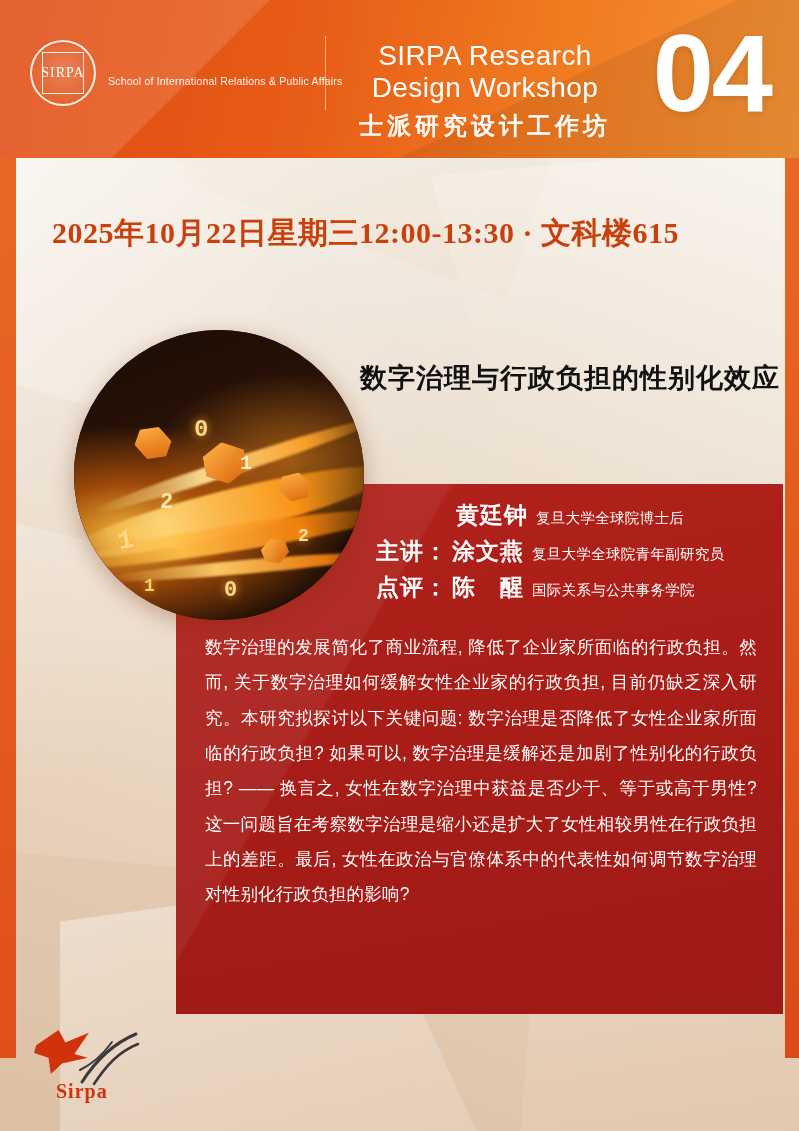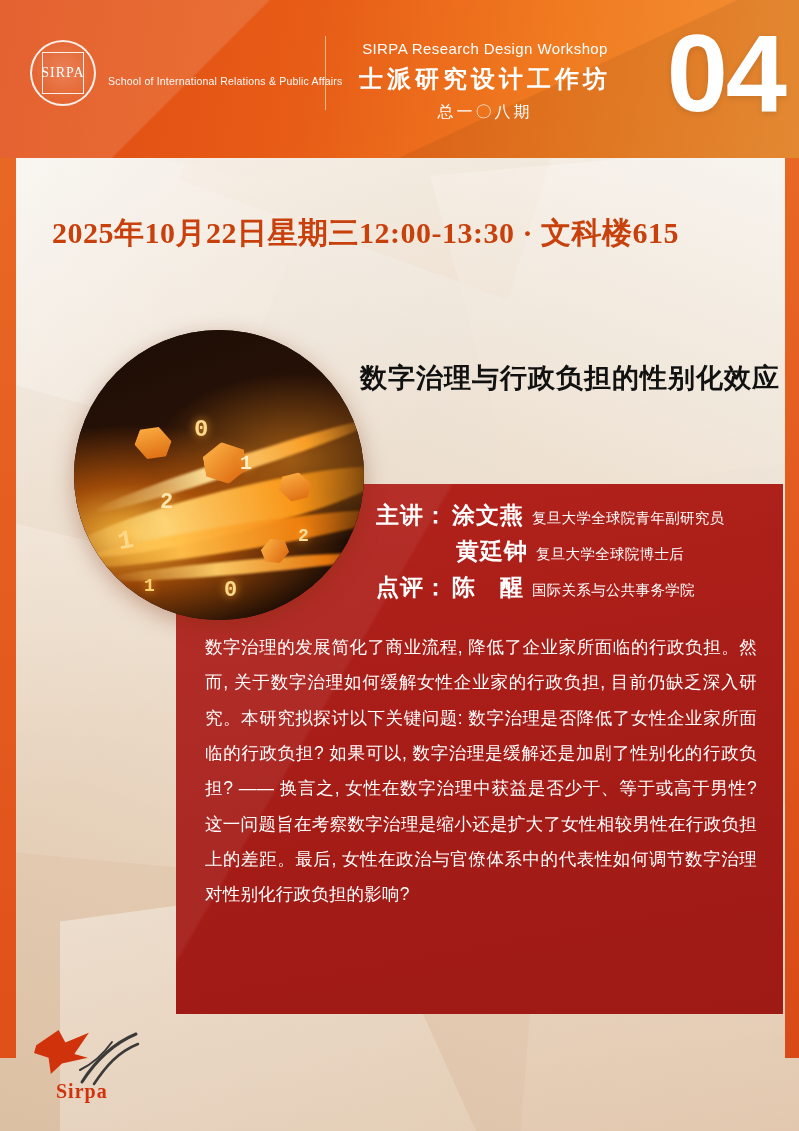--- a/index.html
+++ b/index.html
@@ -81,26 +81,26 @@
     display:flex;align-items:center;justify-content:center;font-size:14px;
   }
   .logo-text{ color:#fff; }
   .logo-cn1{ font-family:"Liberation Serif", serif; font-size:21px; font-weight:bold; letter-spacing:7px; line-height:1.15;}
   .logo-cn2{ font-family:"Liberation Serif", serif; font-size:18px; font-weight:bold; letter-spacing:1.5px; line-height:1.25; margin-top:2px;}
   .logo-en{ font-size:10.5px; letter-spacing:.2px; margin-top:16px; opacity:.97;}
 
   .divider-v{ position:absolute; left:325px; top:36px; width:1px; height:74px; background:rgba(255,255,255,.55); }
 
   .series{ position:absolute; left:345px; top:40px; color:#fff; text-align:center; width:280px;}
-  .series-en{ font-size:15px; letter-spacing:.4px; }
+  .series-en{ font-size:28px; letter-spacing:.4px; }
   .series-cn{ font-family:Liberation Sans, sans-serif; font-size:24px; font-weight:bold; letter-spacing:4px; margin-top:6px;}
   .series-no{ font-family:"Liberation Serif", serif; font-size:16px; letter-spacing:3px; margin-top:7px;}
 
   .big-num{
-    position:absolute; right:14px; top:18px;
+    position:absolute; right:28px; top:18px;
     font-family:"Liberation Sans", sans-serif;
     font-size:110px; font-weight:bold; color:#ffffff; line-height:1;
     letter-spacing:-2px;
     text-shadow: 0 2px 6px rgba(0,0,0,.12);
   }
 
   
   .date-line{
     position:absolute; left:52px; top:213px; z-index:6;
     font-family:"Liberation Serif", serif;
@@ -222,21 +222,20 @@
       <div class="logo-text">
         <div class="logo-en">School of International Relations &amp; Public Affairs</div>
       </div>
     </div>
 
     <div class="divider-v"></div>
 
     <div class="series">
       <div class="series-en">SIRPA Research Design Workshop</div>
       <div class="series-cn">士派研究设计工作坊</div>
-      <div class="series-no">总一〇八期</div>
     </div>
 
     <div class="big-num">04</div>
   </div>
 
   <div class="date-line">2025年10月22日星期三12:00-13:30 · 文科楼615</div>
 
   <div class="panel"></div>
 
   <div class="circle-img">
@@ -254,28 +253,28 @@
     <div class="dig d3">0</div>
     <div class="dig d4">1</div>
     <div class="dig d5">0</div>
     <div class="dig d6">2</div>
     <div class="dig d7">1</div>
   </div>
 
   <div class="talk-title">数字治理与行政负担的性别化效应</div>
 
   <div class="speakers">
+    <div class="sp-row indent">
+      <span class="sp-name">黄廷钟</span>
+      <span class="sp-aff">复旦大学全球院博士后</span>
+    </div>
     <div class="sp-row">
       <span class="sp-role">主讲：</span>
       <span class="sp-name">涂文燕</span>
       <span class="sp-aff">复旦大学全球院青年副研究员</span>
-    </div>
-    <div class="sp-row indent">
-      <span class="sp-name">黄廷钟</span>
-      <span class="sp-aff">复旦大学全球院博士后</span>
     </div>
     <div class="sp-row">
       <span class="sp-role">点评：</span>
       <span class="sp-name">陈　醒</span>
       <span class="sp-aff">国际关系与公共事务学院</span>
     </div>
   </div>
 
   <div class="abstract">数字治理的发展简化了商业流程, 降低了企业家所面临的行政负担。然而, 关于数字治理如何缓解女性企业家的行政负担, 目前仍缺乏深入研究。本研究拟探讨以下关键问题: 数字治理是否降低了女性企业家所面临的行政负担? 如果可以, 数字治理是缓解还是加剧了性别化的行政负担? —— 换言之, 女性在数字治理中获益是否少于、等于或高于男性? 这一问题旨在考察数字治理是缩小还是扩大了女性相较男性在行政负担上的差距。最后, 女性在政治与官僚体系中的代表性如何调节数字治理对性别化行政负担的影响?</div>
 

